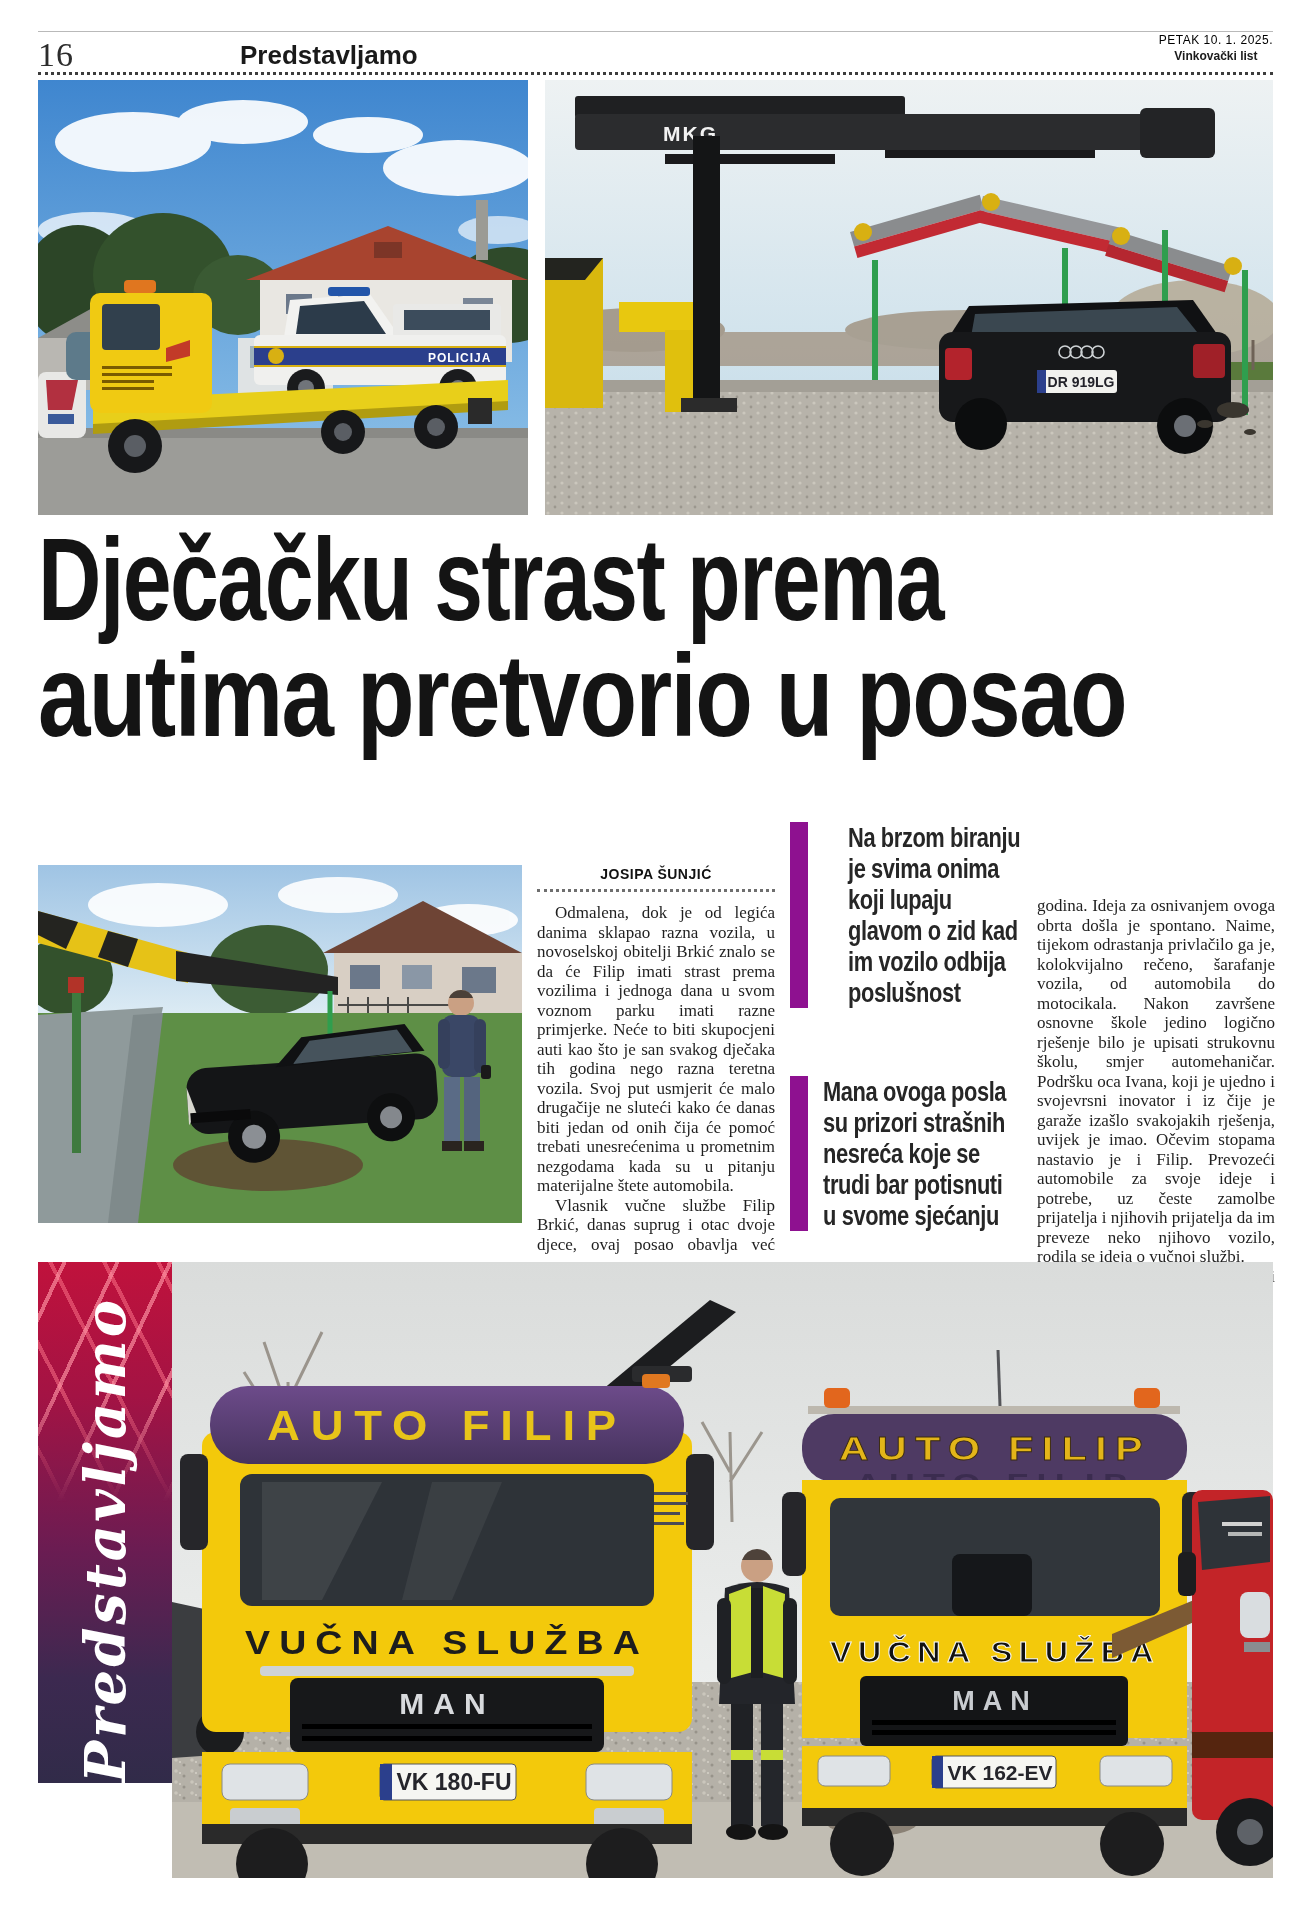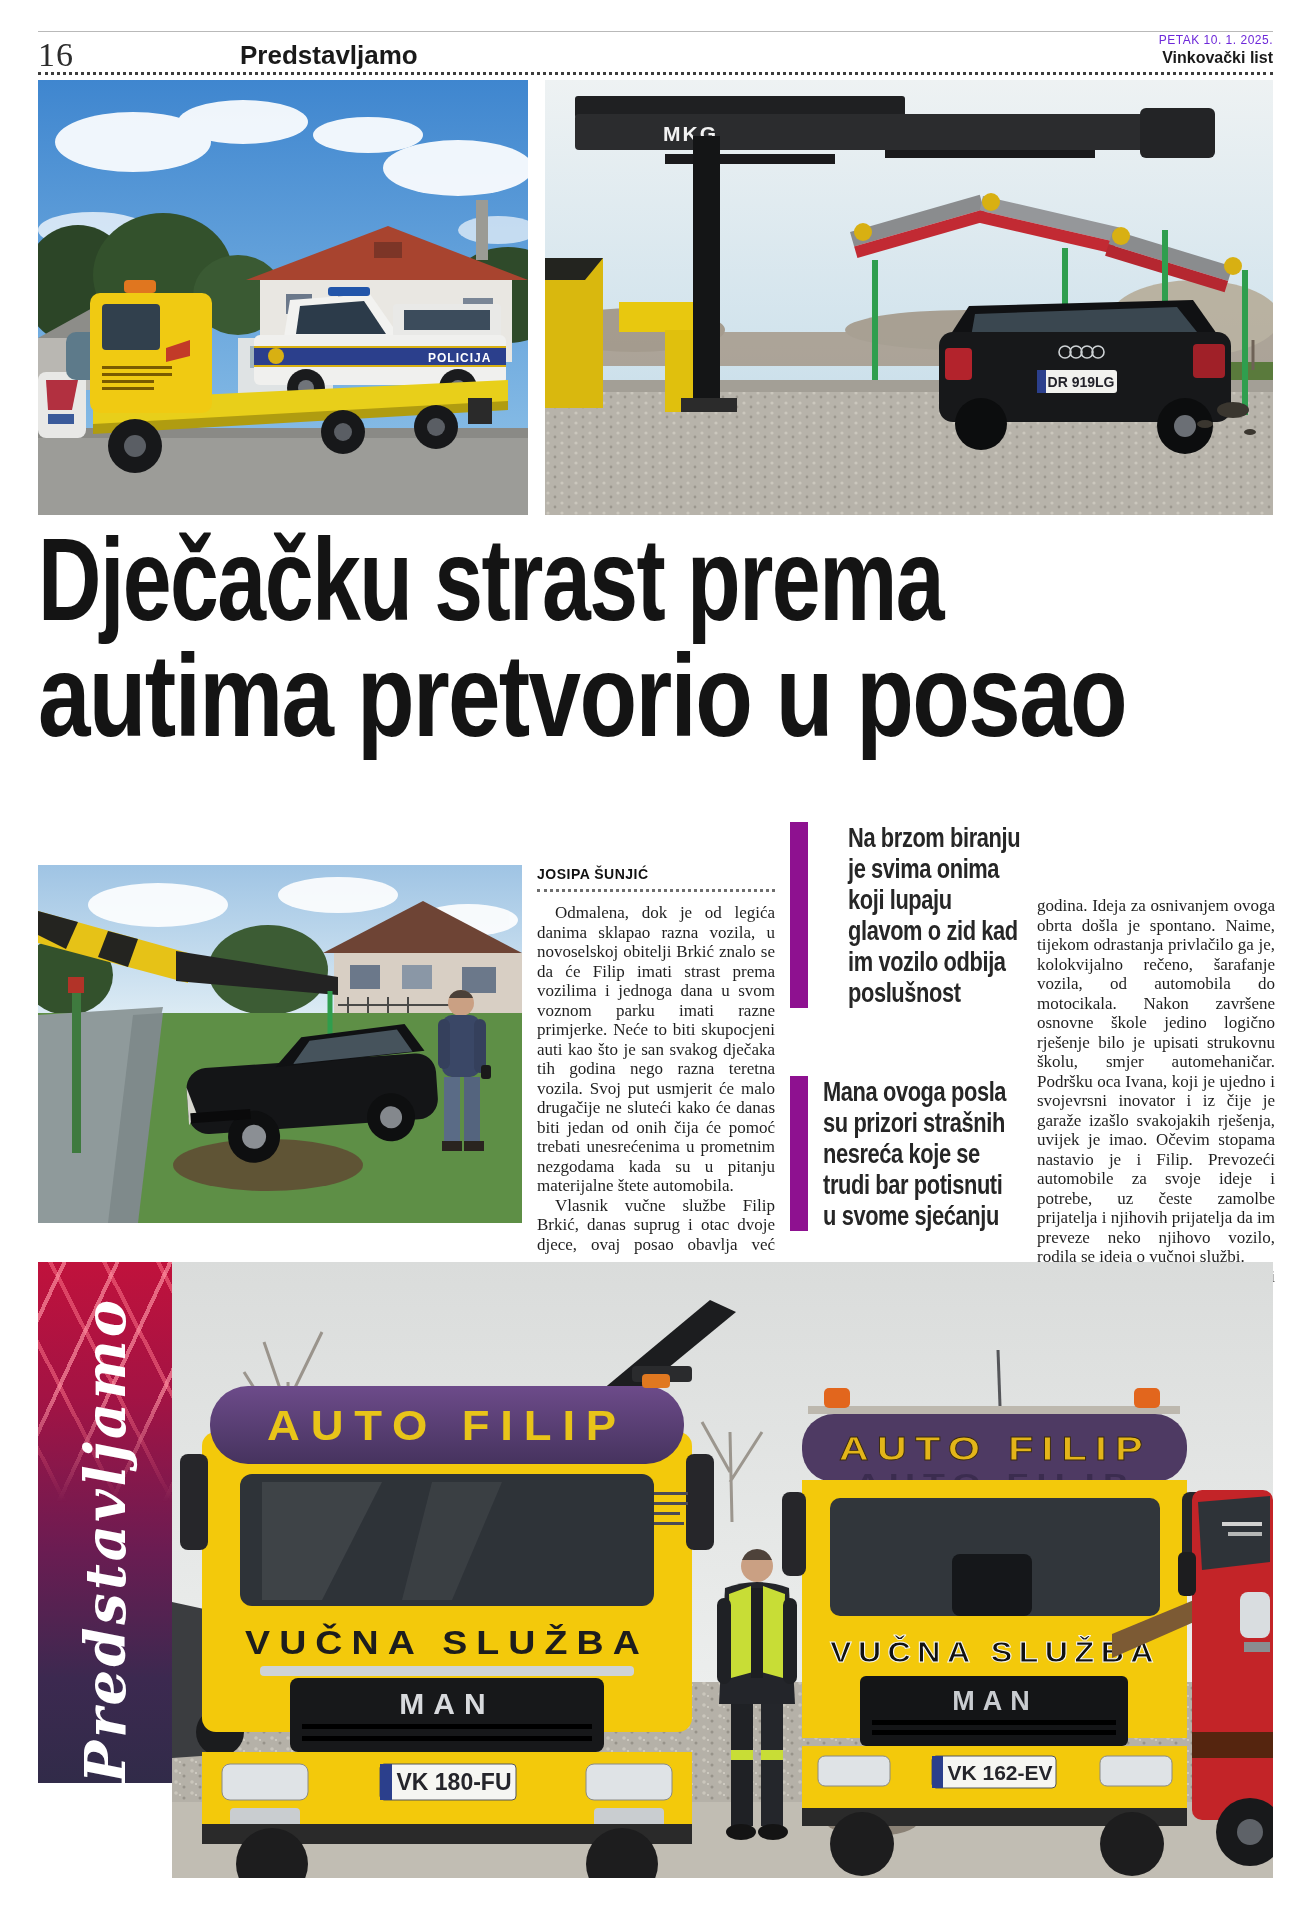--- a/index.html
+++ b/index.html
@@ -3,38 +3,38 @@
 <meta charset="utf-8">
 <style>
   html,body{margin:0;padding:0;background:#e9e9e9;}
   .page{position:relative;width:1311px;height:1920px;background:#ffffff;margin:0 auto;overflow:hidden;
         font-family:"Liberation Serif",serif;color:#1c1c1c;}
   
   .rule-top{position:absolute;left:38px;top:31px;width:1235px;height:1px;background:#b9b9b9;}
   .pgnum{position:absolute;left:38px;top:36px;font-family:"Liberation Serif",serif;font-size:34px;color:#2c2c2c;letter-spacing:1px;text-align:center;}
   .section{position:absolute;left:240px;top:40px;font-family:"Liberation Sans",sans-serif;font-weight:bold;font-size:26px;color:#1a1a1a;}
   .mast-right{position:absolute;right:38px;top:33px;text-align:right;font-family:"Liberation Sans",sans-serif;}
-  .mast-date{font-size:12px;color:#6d28d9;letter-spacing:.5px;}
-  .mast-pub{font-size:16px;font-weight:bold;color:#1a1a1a;margin-top:2px;}
+  .mast-date{font-size:12px;color:#000000;letter-spacing:.5px;}
+  .mast-pub{font-size:12px;font-weight:bold;color:#1a1a1a;margin-top:2px;text-align:center;}
   .rule-bottom{position:absolute;left:38px;top:72px;width:1235px;height:0;border-top:3px dotted #3c3c3c;}
   
   .ph{position:absolute;display:block;}
   .ph-top-left{left:38px;top:80px;}
   .ph-top-right{left:545px;top:80px;}
   .ph-col{left:38px;top:865px;}
   .ph-bottom{left:172px;top:1262px;}
   svg text{font-family:"Liberation Sans",sans-serif;}
   
   .headline{position:absolute;left:38px;top:518px;}
   .headline text{font-weight:bold;fill:#141414;letter-spacing:-2px;}
   
   .lede{position:absolute;left:38px;top:776px;width:1270px;font-family:"Liberation Sans",sans-serif;
         font-size:26px;line-height:37px;color:#1b1b1b;letter-spacing:-0.5px;white-space:pre-line;}
   
-  .byline{position:absolute;left:537px;top:866px;width:238px;text-align:left;font-family:"Liberation Sans",sans-serif;
+  .byline{position:absolute;left:537px;top:866px;width:238px;text-align:center;font-family:"Liberation Sans",sans-serif;
           font-size:14px;font-weight:bold;letter-spacing:.5px;color:#111;padding-bottom:7px;border-bottom:3px dotted #6e6e6e;}
   .col{position:absolute;font-size:17px;line-height:19.5px;text-align:justify;color:#1f1f1f;overflow:hidden;}
   .col-1{left:537px;top:903px;width:238px;height:352px;font-family:Liberation Serif, serif;}
   .col-2{left:1037px;top:860px;width:238px;height:398px;margin-top:36px;}
   .col p{margin:0;}
   .col p.indent{text-indent:18px;}
   
   .quote{position:absolute;left:790px;width:260px;border-left:18px solid #8e1190;padding-left:15px;}
   .quote-1{top:822px;padding-left:40px;}
   .quote-2{top:1076px;}

